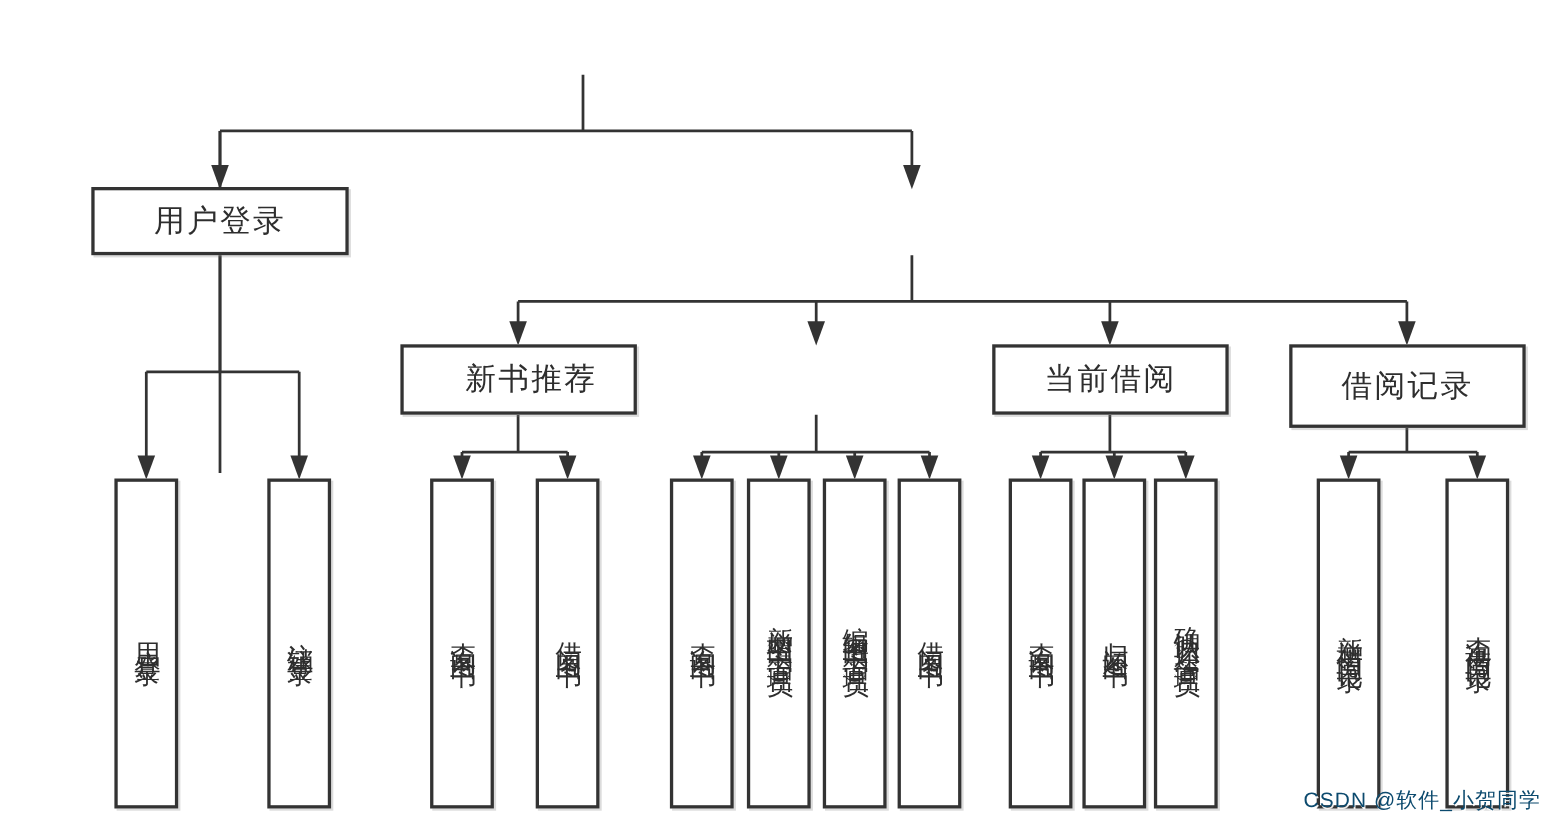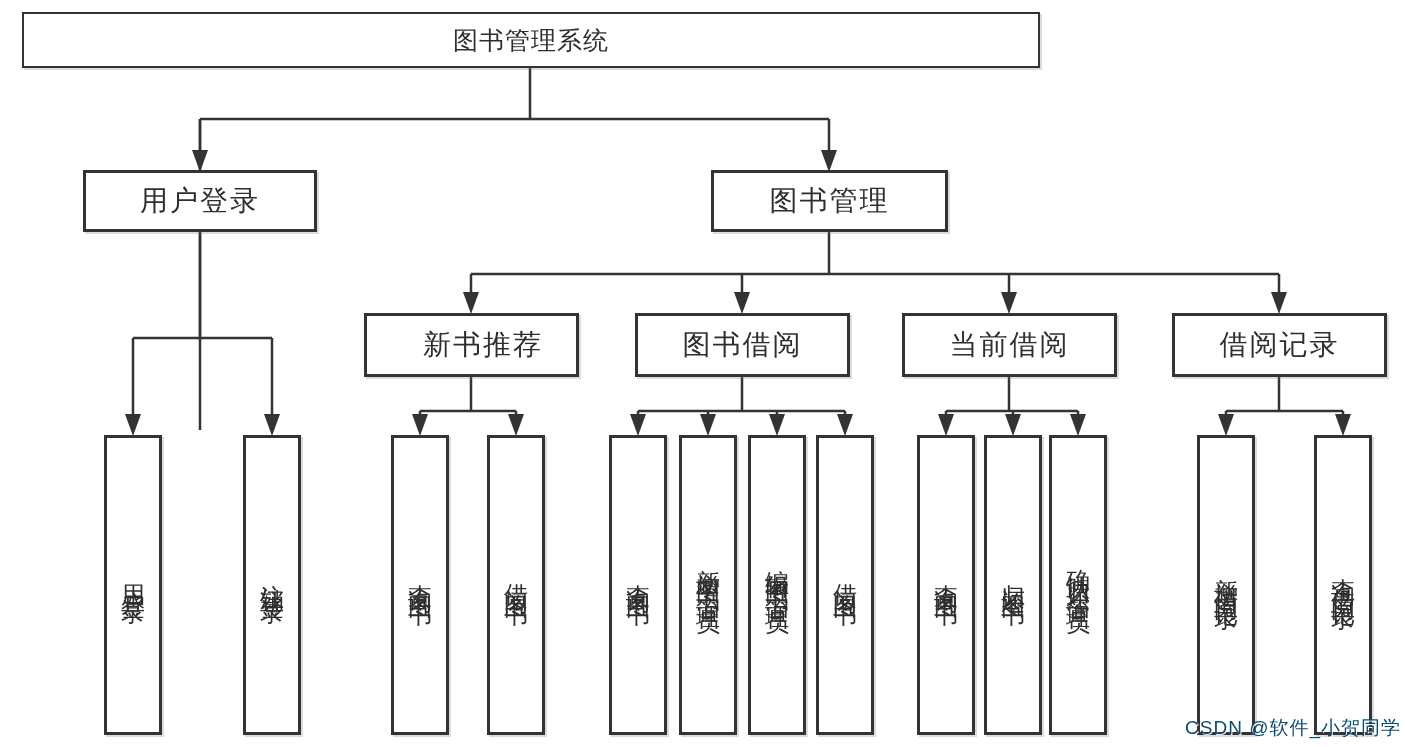--- a/index.html
+++ b/index.html
@@ -108,29 +108,26 @@
       <path d="M777 436 l-8 -22 h16 z"></path>
       <path d="M845 436 l-8 -22 h16 z"></path>
       <path d="M946 436 l-8 -22 h16 z"></path>
       <path d="M1013 436 l-8 -22 h16 z"></path>
       <path d="M1078 436 l-8 -22 h16 z"></path>
       <path d="M1226 436 l-8 -22 h16 z"></path>
       <path d="M1343 436 l-8 -22 h16 z"></path>
     </g>
   </svg>
 
-  <div class="box root" style="left:22px; top:12px; width:1018px; height:56px;">图书管理系统</div>
 
   <div class="box" style="left:83px; top:170px; width:234px; height:62px;">用户登录</div>
-  <div class="box" style="left:711px; top:170px; width:237px; height:62px;">图书管理</div>
 
   <div class="box" style="left:364px; top:313px; width:215px; height:64px;padding-left:23px;">新书推荐</div>
-  <div class="box" style="left:635px; top:313px; width:215px; height:64px;">图书借阅</div>
   <div class="box" style="left:902px; top:313px; width:215px; height:64px;">当前借阅</div>
-  <div class="box" style="left:1172px; top:313px; width:215px; height:64px;">借阅记录</div>
+  <div class="box" style="left:1172px; top:313px; width:215px; height:76px;">借阅记录</div>
 
   <div class="leaf" style="left:104px; top:435px; width:58px; height:300px;">
     <span>用户登录</span>
   </div>
   <div class="leaf" style="left:243px; top:435px; width:58px; height:300px;">
     <span>注销登录</span>
   </div>
 
   <div class="leaf" style="left:391px; top:435px; width:58px; height:300px;">
     <span>查询图书</span>

